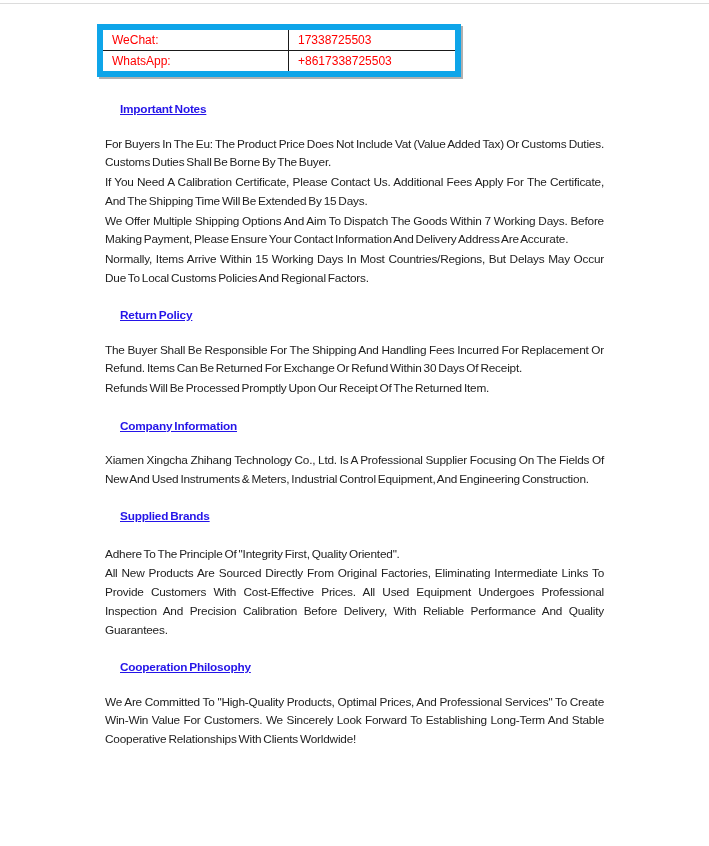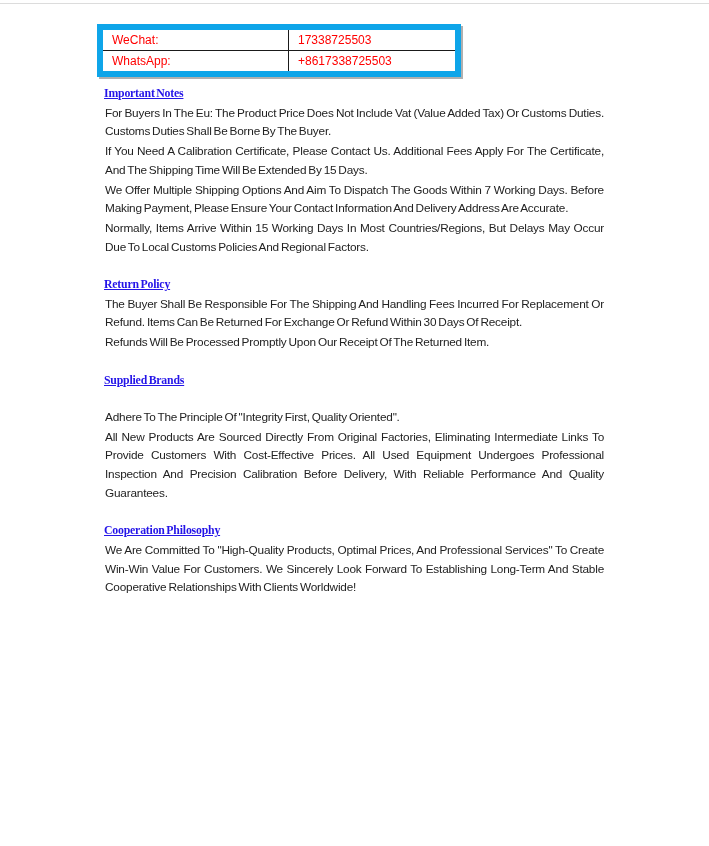--- a/index.html
+++ b/index.html
@@ -38,26 +38,25 @@
     position: absolute; left: 104px; top: 84px;
     width: 501px;
     color: #222222;
     font-size: 11.8px;
     line-height: 18.7px;
     letter-spacing: -0.2px;
     word-spacing: -1.1px;
   }
   .doc-section { margin: 0 0 18.7px 0; }
   .section-heading {
-    margin: 0; padding: 0;
+    margin: 16px; padding: 0;
     font-size: 11.8px;
     font-weight: 700;
     color: #2414e8;
     text-decoration: underline;
-    font-family: Liberation Serif, serif;
   }
   .doc-paragraph {
     margin: 1px; padding: 0;
     text-align: justify;
   }
 </style>
 </head>
 <body>
 
 <div class="page">
@@ -84,20 +83,24 @@
         <p class="doc-paragraph">We Offer Multiple Shipping Options And Aim To Dispatch The Goods Within 7 Working Days. Before Making Payment, Please Ensure Your Contact Information And Delivery Address Are Accurate.</p>
         <p class="doc-paragraph">Normally, Items Arrive Within 15 Working Days In Most Countries/Regions, But Delays May Occur Due To Local Customs Policies And Regional Factors.</p>
       </section>
 
   <section class="doc-section">
     <h2 class="section-heading">Return Policy</h2>
         <p class="doc-paragraph">The Buyer Shall Be Responsible For The Shipping And Handling Fees Incurred For Replacement Or Refund. Items Can Be Returned For Exchange Or Refund Within 30 Days Of Receipt.</p>
         <p class="doc-paragraph">Refunds Will Be Processed Promptly Upon Our Receipt Of The Returned Item.</p>
       </section>
 
+  <section class="doc-section">
+    <h2 class="section-heading">Company Information</h2>
+  <p class="doc-paragraph">Xiamen Xingcha Zhihang Technology Co., Ltd. Is A Professional Supplier Focusing On The Fields Of New And Used Instruments &amp; Meters, Industrial Control Equipment, And Engineering Construction.</p>
+      </section>
 
   <section class="doc-section">
     <h2 class="section-heading">Supplied Brands</h2>
       </section>
 
   <section class="doc-section">
   <p class="doc-paragraph">Adhere To The Principle Of "Integrity First, Quality Oriented".</p>
         <p class="doc-paragraph">All New Products Are Sourced Directly From Original Factories, Eliminating Intermediate Links To Provide Customers With Cost-Effective Prices. All Used Equipment Undergoes Professional Inspection And Precision Calibration Before Delivery, With Reliable Performance And Quality Guarantees.</p>
       </section>
 

